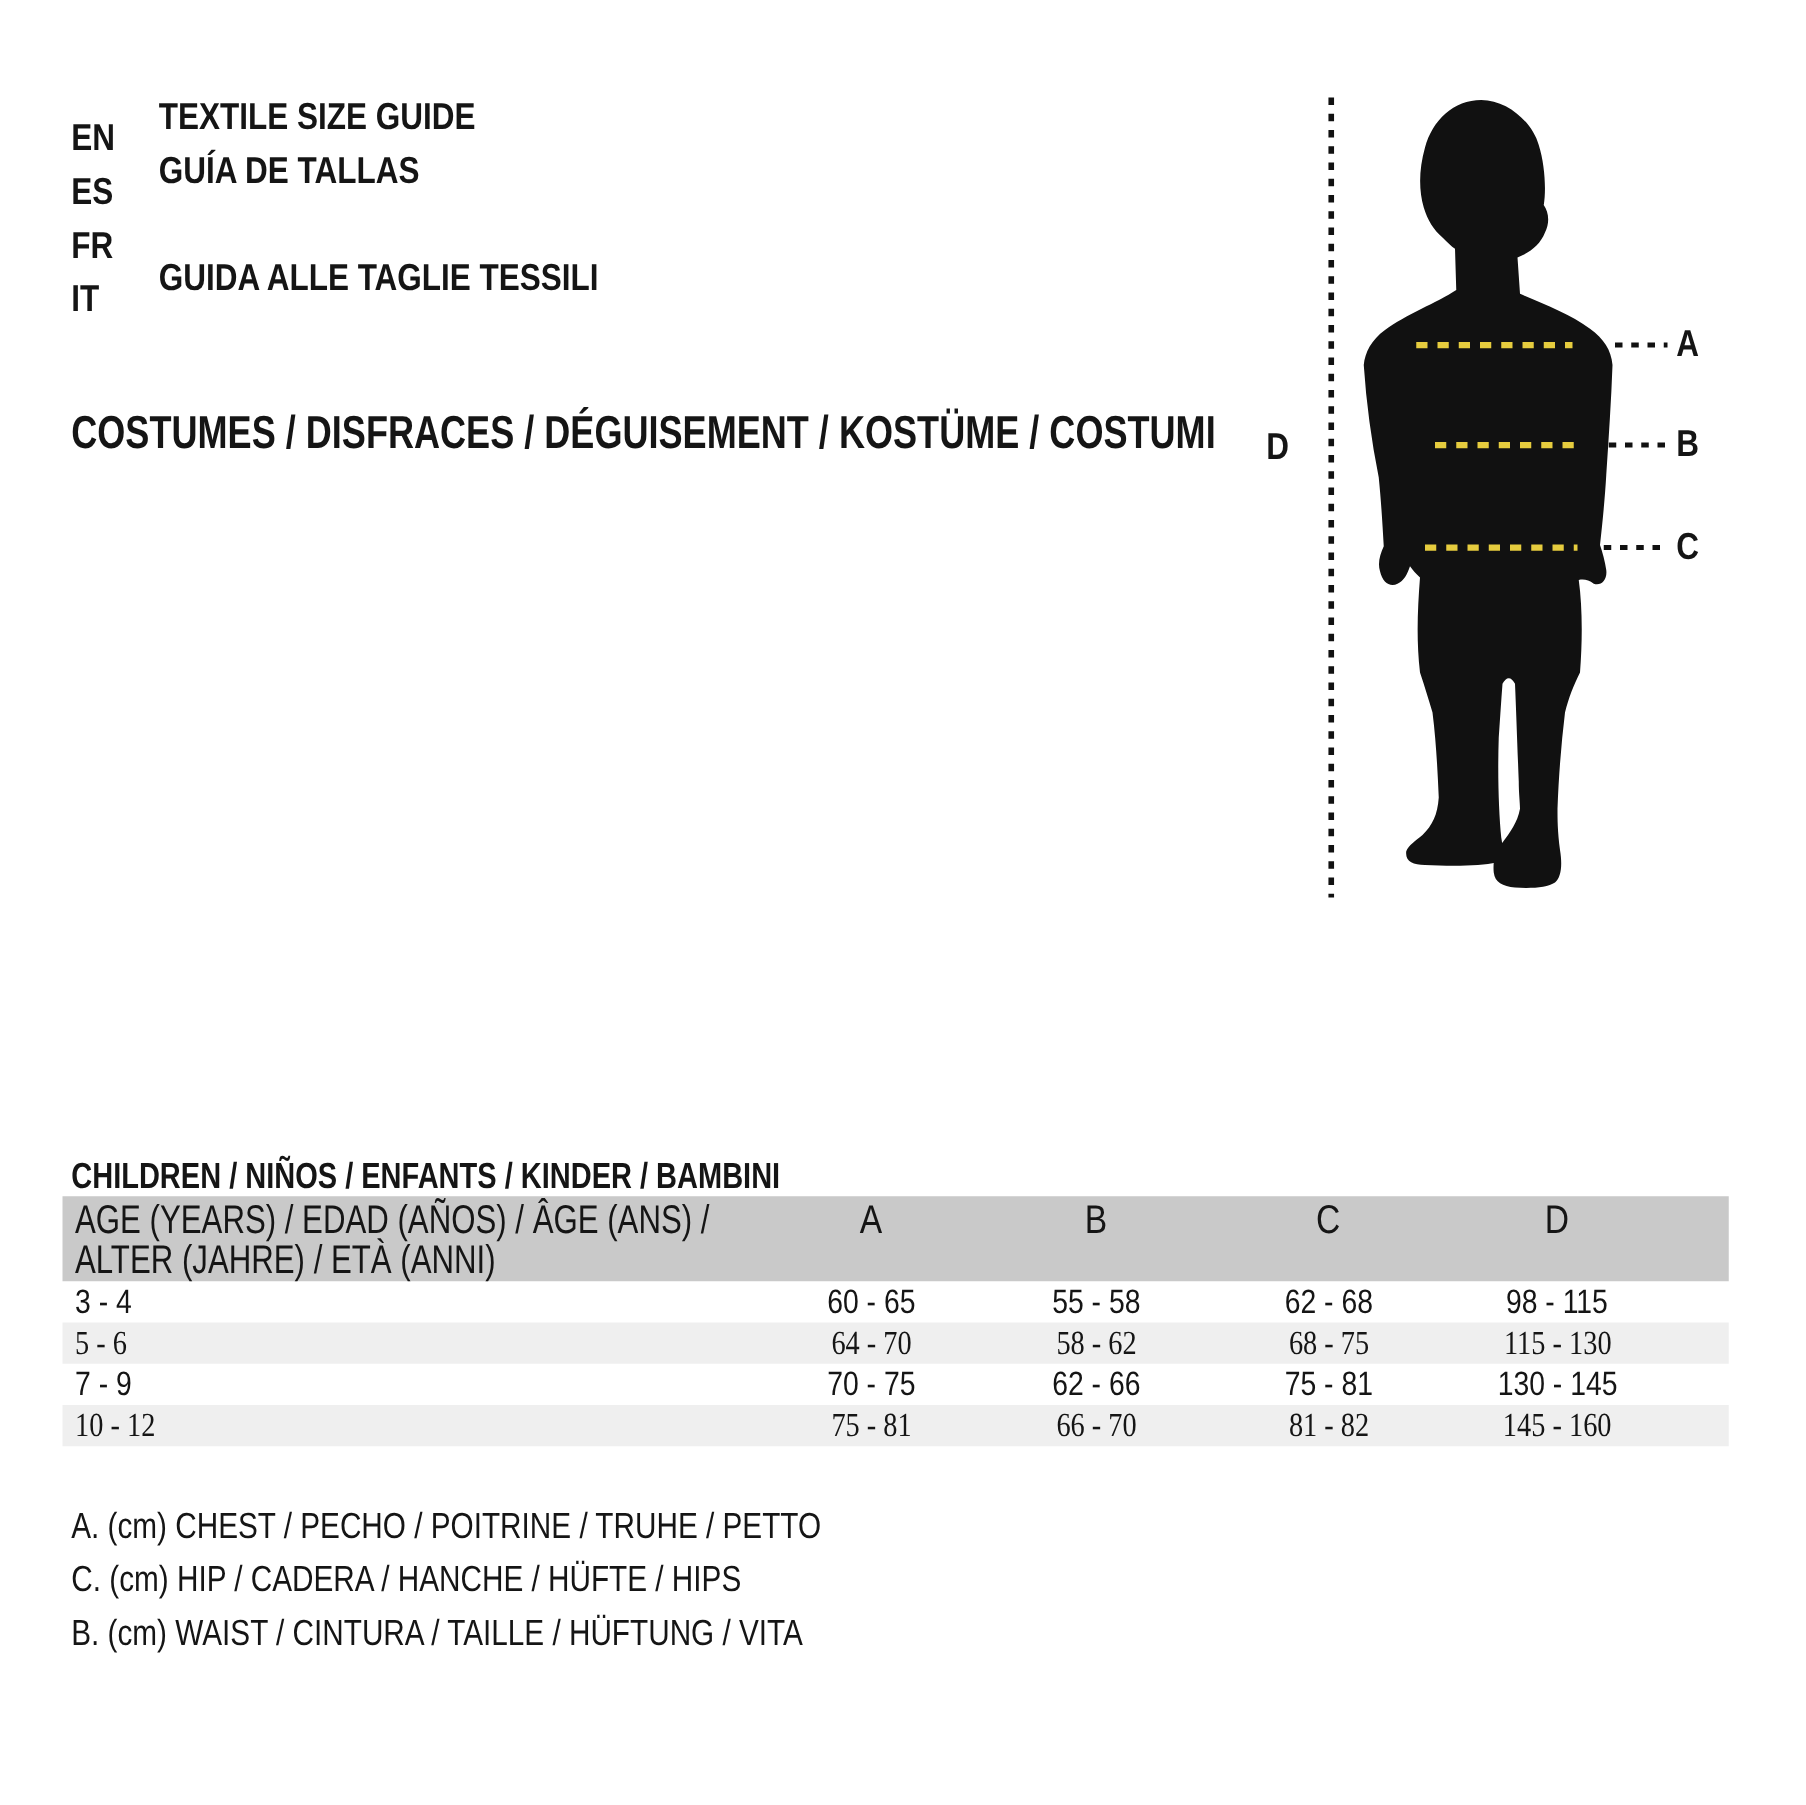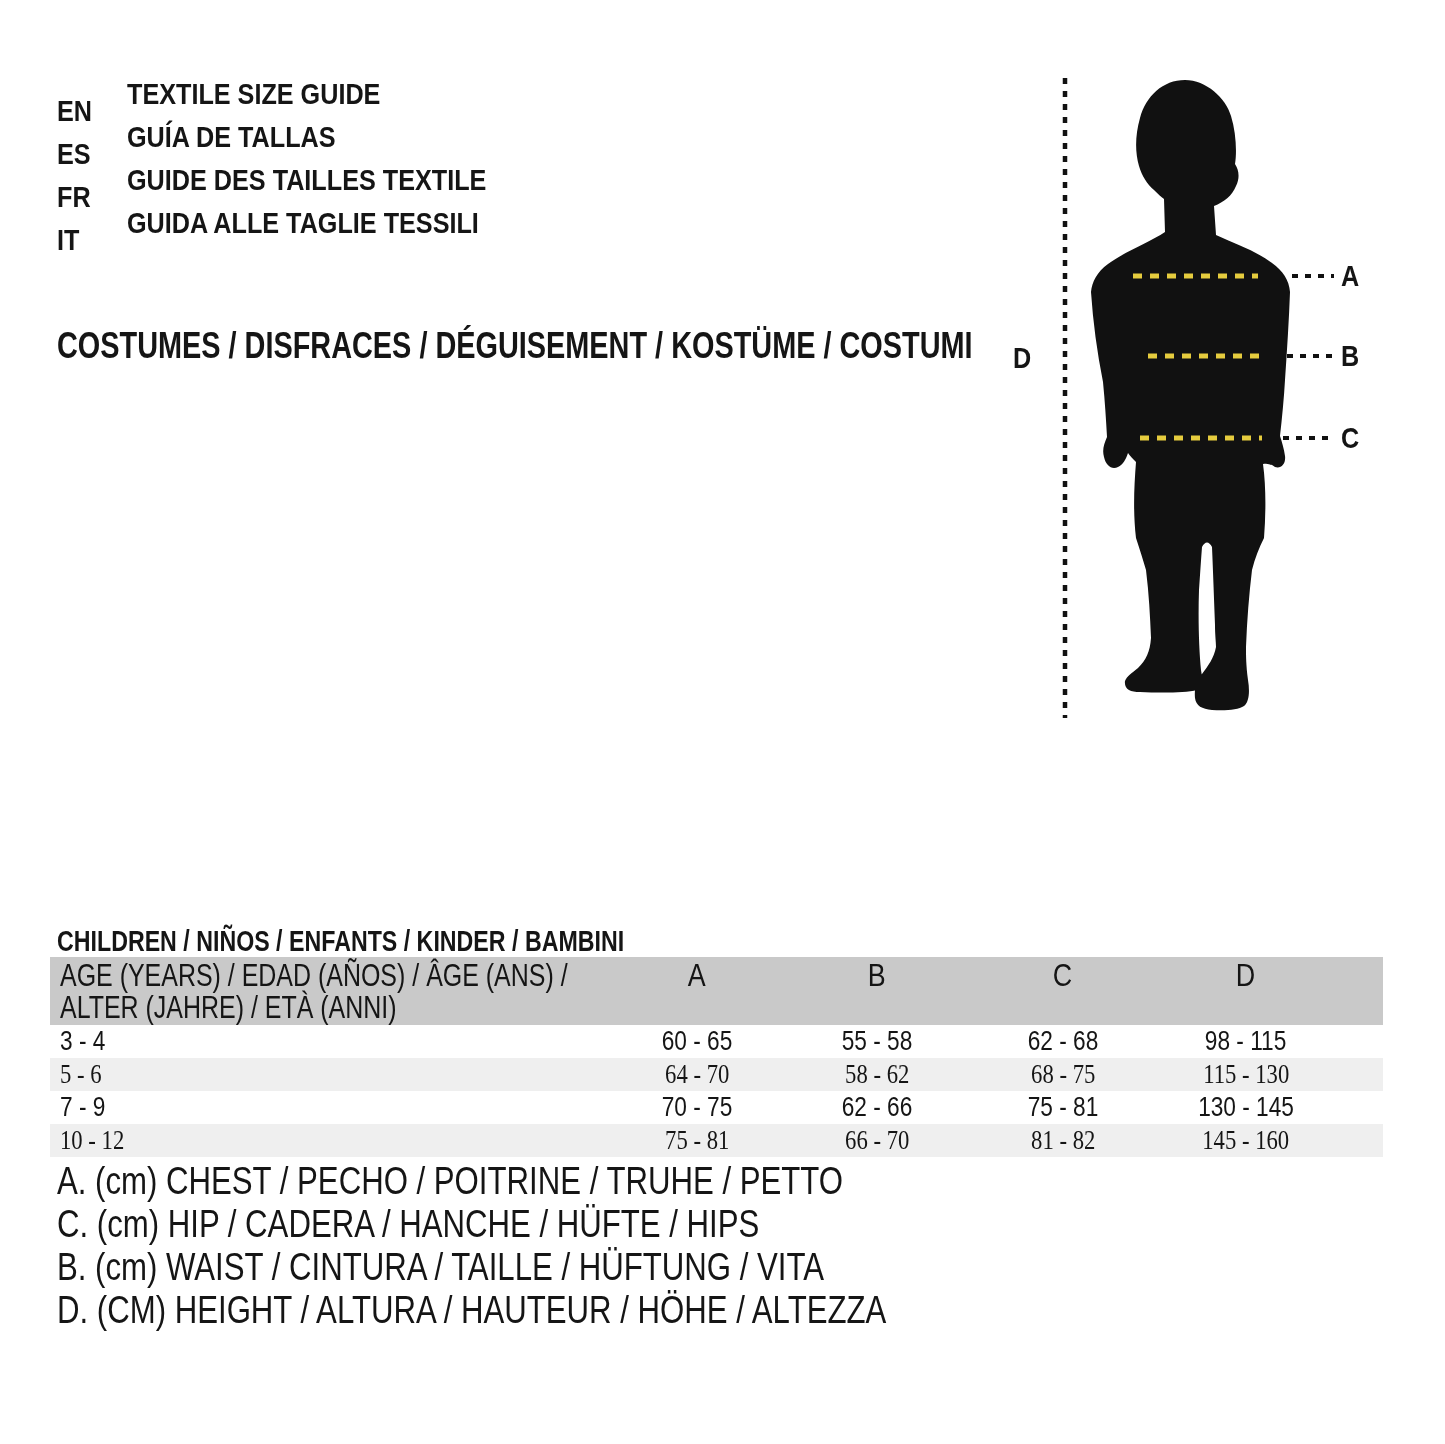--- a/index.html
+++ b/index.html
@@ -41,39 +41,38 @@
   .t-col-b{width:180px;}
   .t-col-c{width:192px;}
   .t-col-d{width:174px;}
   .th-col{text-align:center;padding-top:2px;line-height:32px;}
   .t-row{display:flex;height:33px;align-items:center;}
   .t-row.alt{background:#efefef;font-family:Liberation Serif, serif;}
   .td-age{width:557px;box-sizing:border-box;padding-left:10px;}
   .td-val{text-align:center;}
 
   
-  .legend{position:absolute;left:57px;top:1160px;font-size:38px;}
+  .legend{position:absolute;left:57px;top:1200px;font-size:29px;}
   .legend-line{height:43px;display:flex;align-items:center;}
   .legend-line .cond{transform:scaleX(0.82);}
 </style>
 </head>
 <body>
 
 <div class="lang-list">
   <div class="lang-row">
     <span class="lang-code"><span class="cond">EN</span></span>
     <span class="lang-label"><span class="cond">TEXTILE SIZE GUIDE</span></span>
   </div>
   <div class="lang-row">
     <span class="lang-code"><span class="cond">ES</span></span>
     <span class="lang-label"><span class="cond">GUÍA DE TALLAS</span></span>
   </div>
   <div class="lang-row">
     <span class="lang-code"><span class="cond">FR</span></span>
-    <span class="lang-label"><span class="cond">GUIDE DES TAILLES TEXTILE</span></span>
   </div>
   <div class="lang-row">
     <span class="lang-code"><span class="cond">IT</span></span>
     <span class="lang-label"><span class="cond">GUIDA ALLE TAGLIE TESSILI</span></span>
   </div>
 </div>
 
 <div class="category-title">
   <span class="cond">COSTUMES / DISFRACES / DÉGUISEMENT / KOSTÜME / COSTUMI</span>
 </div>
@@ -196,16 +195,13 @@
 <div class="legend">
   <div class="legend-line">
       <span class="cond">A. (cm) CHEST / PECHO / POITRINE / TRUHE / PETTO</span>
     </div>
   <div class="legend-line">
       <span class="cond">C. (cm) HIP / CADERA / HANCHE / HÜFTE / HIPS</span>
     </div>
   <div class="legend-line">
       <span class="cond">B. (cm) WAIST / CINTURA / TAILLE / HÜFTUNG / VITA</span>
     </div>
-  <div class="legend-line">
-      <span class="cond">D. (CM) HEIGHT / ALTURA / HAUTEUR / HÖHE / ALTEZZA</span>
-    </div>
 </div>
 
 </body></html>

